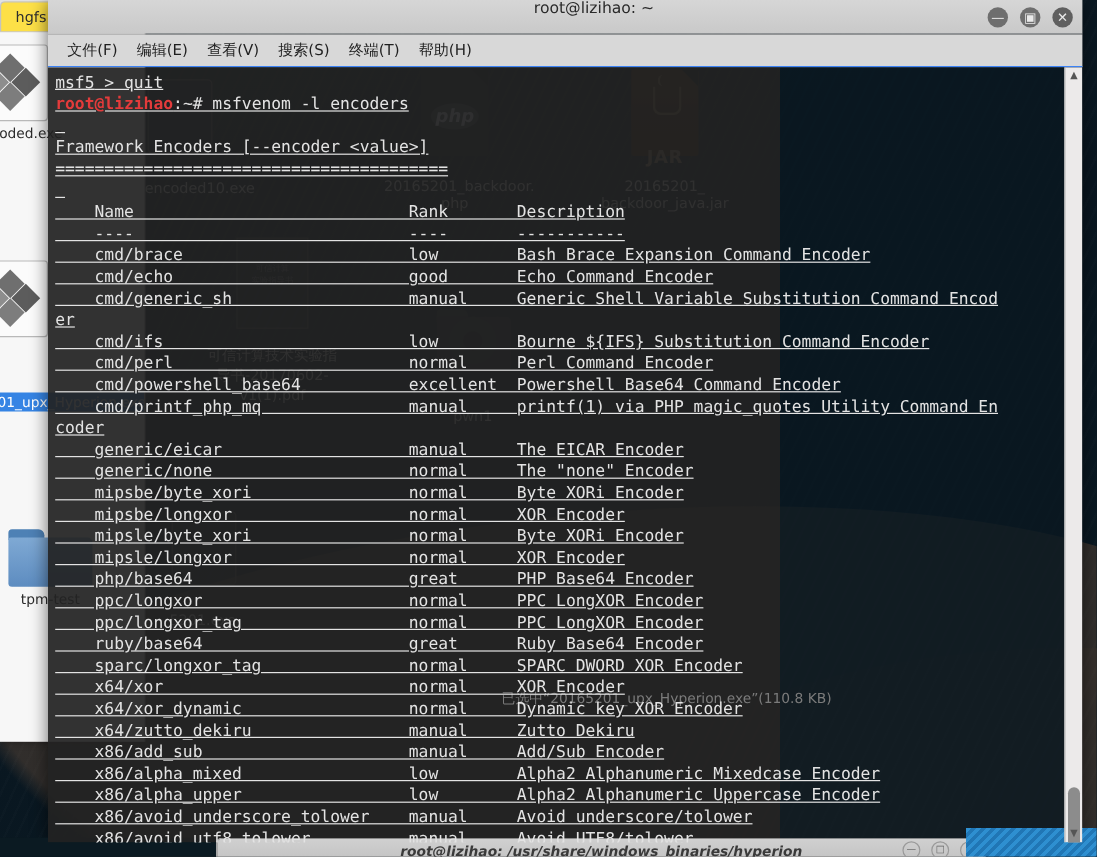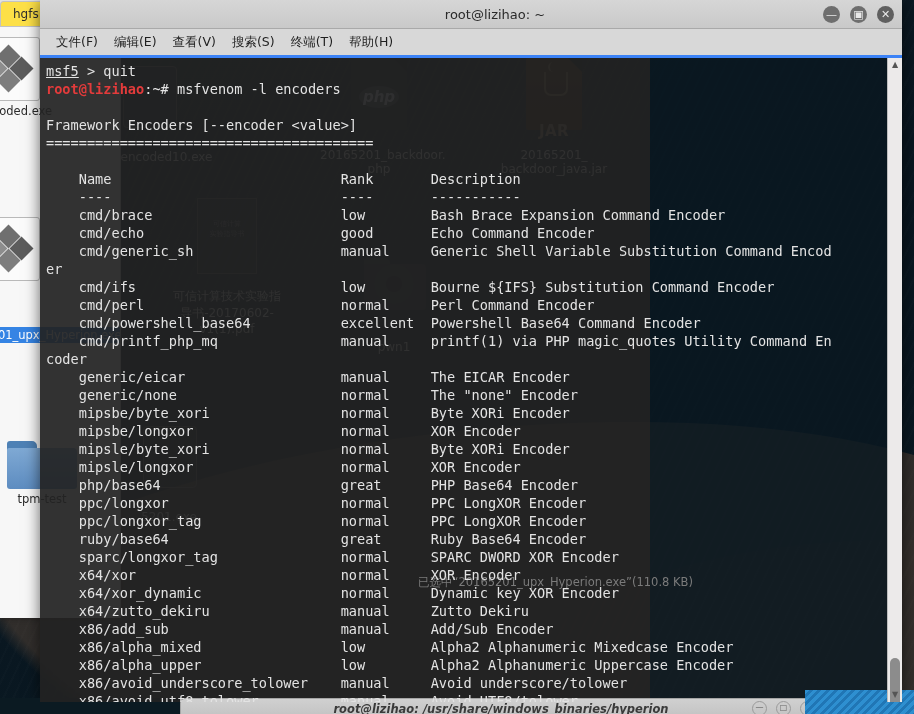--- a/index.html
+++ b/index.html
@@ -143,38 +143,38 @@
   
   .term-window {
     position: absolute; left: 40px; top: 0; width: 862px; height: 702px;
     display: flex; flex-direction: column;
     box-shadow: 0 2px 14px rgba(0,0,0,.6);
   }
   .term-titlebar {
     height: 28px; flex: 0 0 28px;
     background: linear-gradient(#d6d6d6, #c9c9c9);
     border-bottom: 1px solid #a9a9a9;
-    display: flex; align-items: center; position: relative; padding-left: 48px;
+    display: flex; align-items: flex-start; position: relative; padding-left: 48px;
   }
   .term-title {
     flex: 1; text-align: center; font-size: 13px; color: #2a2a2a;
     font-family: "DejaVu Sans", sans-serif;
   }
   .wc-group { position: absolute; right: 8px; top: 0; height: 28px; display: flex; align-items: center; gap: 10px; }
   .wc {
     width: 17px; height: 17px; border-radius: 50%;
     background: #6e6e6e; color: #e9e9e9;
     font-size: 11px; line-height: 17px; text-align: center;
     font-family: "DejaVu Sans", sans-serif;
   }
   .wc.close { background: #5f5f5f; }
 
   .term-menubar {
     height: 26px; flex: 0 0 26px;
-    background: #d8d8d8; border-bottom: 3px solid #3b82f6;
+    background: #d8d8d8; border-bottom: 1px solid #3b82f6;
     display: flex; align-items: center; padding-left: 16px; gap: 16px;
   }
   .menu-item { font-size: 12.5px; color: #1f1f1f; white-space: nowrap; }
 
   .term-screen {
     flex: 1; position: relative; overflow: hidden;
     display: flex;
   }
   .term-text-layer {
     position: absolute; left: 0; top: 0; width: 848px; height: 100%;
@@ -187,21 +187,21 @@
   }
   
   .term-bg-left {
     position: absolute; left: 0; top: 0; width: 610px; height: 100%;
     background: rgba(34,34,34,.93); z-index: 1;
   }
   .term-bg-right {
     position: absolute; left: 610px; top: 0; right: 14px; height: 100%;
     background: rgba(10,24,32,.80); z-index: 1;
   }
-  .tline { display: block; padding-left: 6px; }
+  .tline { display: block; padding-left: 6px; text-decoration: underline; }
   .tline .ul { text-decoration: underline; }
   .tline .red { color: #e33b3b; font-weight: bold; }
 
   
   .term-scroll {
     position: absolute; right: 0; top: 0; width: 14px; height: 100%;
     background: #eceaea; border-left: 1px solid #bdbdbd; z-index: 4;
   }
   .sb-arrow {
     position: absolute; left: 0; width: 14px; height: 14px;

